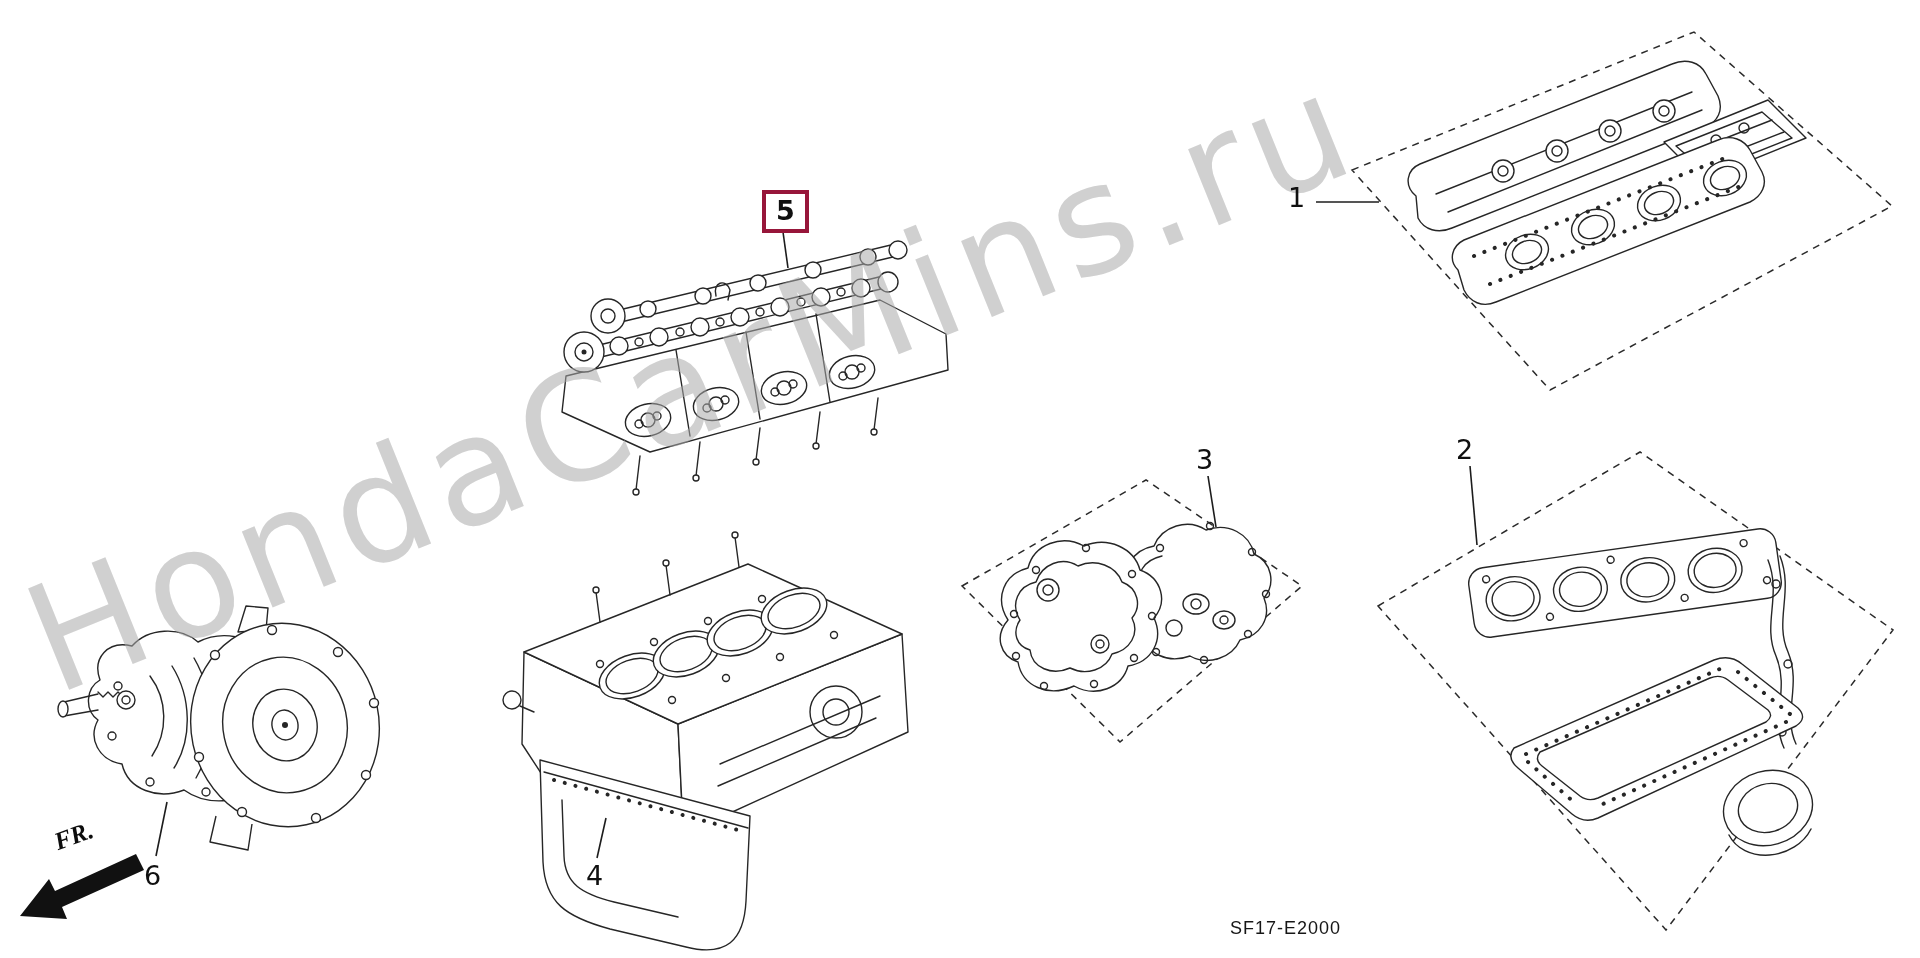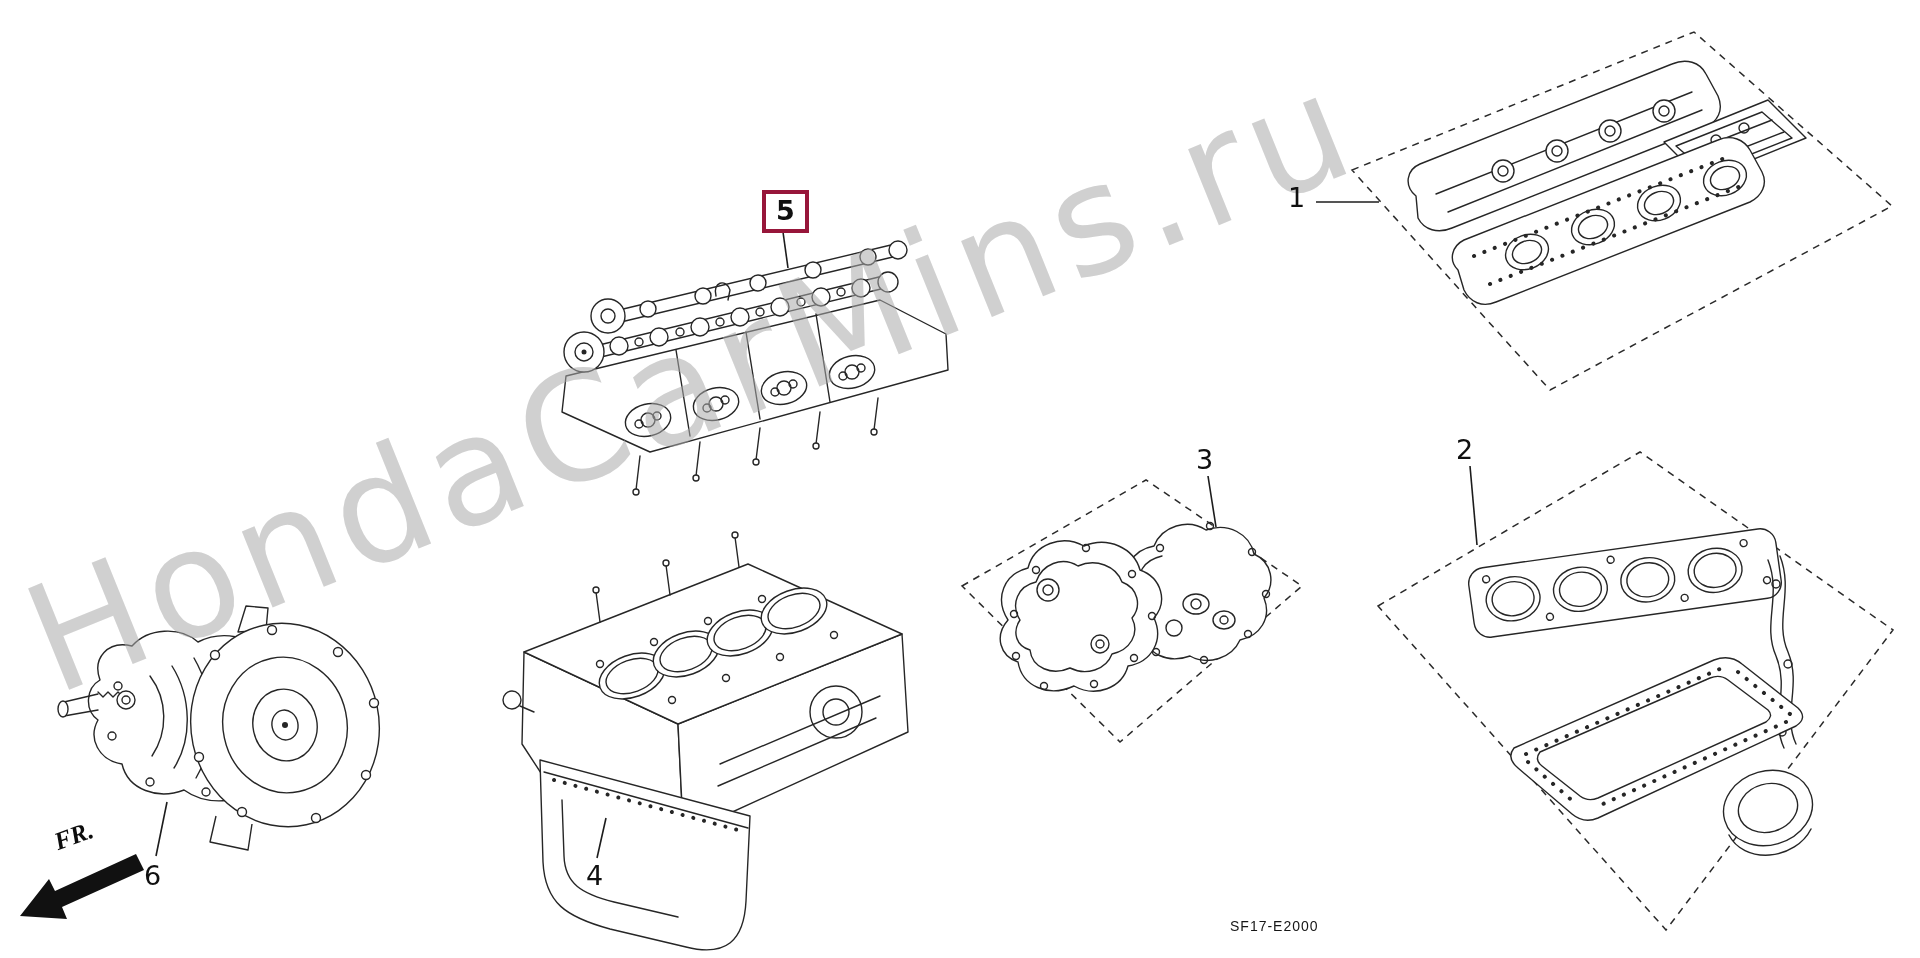--- a/index.html
+++ b/index.html
@@ -26,21 +26,21 @@
     font-size:150px;letter-spacing:8px;color:rgba(170,170,170,0.55);
     transform:rotate(-22deg);transform-origin:0 50%;
     white-space:nowrap;pointer-events:none;font-family:"DejaVu Sans",sans-serif;
   }
   .fr-label{
     position:absolute;left:54px;top:822px;font-size:25px;font-weight:800;
     font-style:italic;font-family:"Liberation Serif",serif;color:#0c0c0c;
     transform:rotate(-20deg);
   }
   .diagram-code{
-    position:absolute;left:1230px;top:918px;font-size:14px;color:#161616;
+    position:absolute;left:1230px;top:918px;font-size:18px;color:#161616;
     letter-spacing:1px;font-family:"Liberation Sans",sans-serif;
   }
 </style>
 </head>
 <body>
 
 <div class="stage">
 
   <svg width="1920" height="958" viewBox="0 0 1920 958">
 

